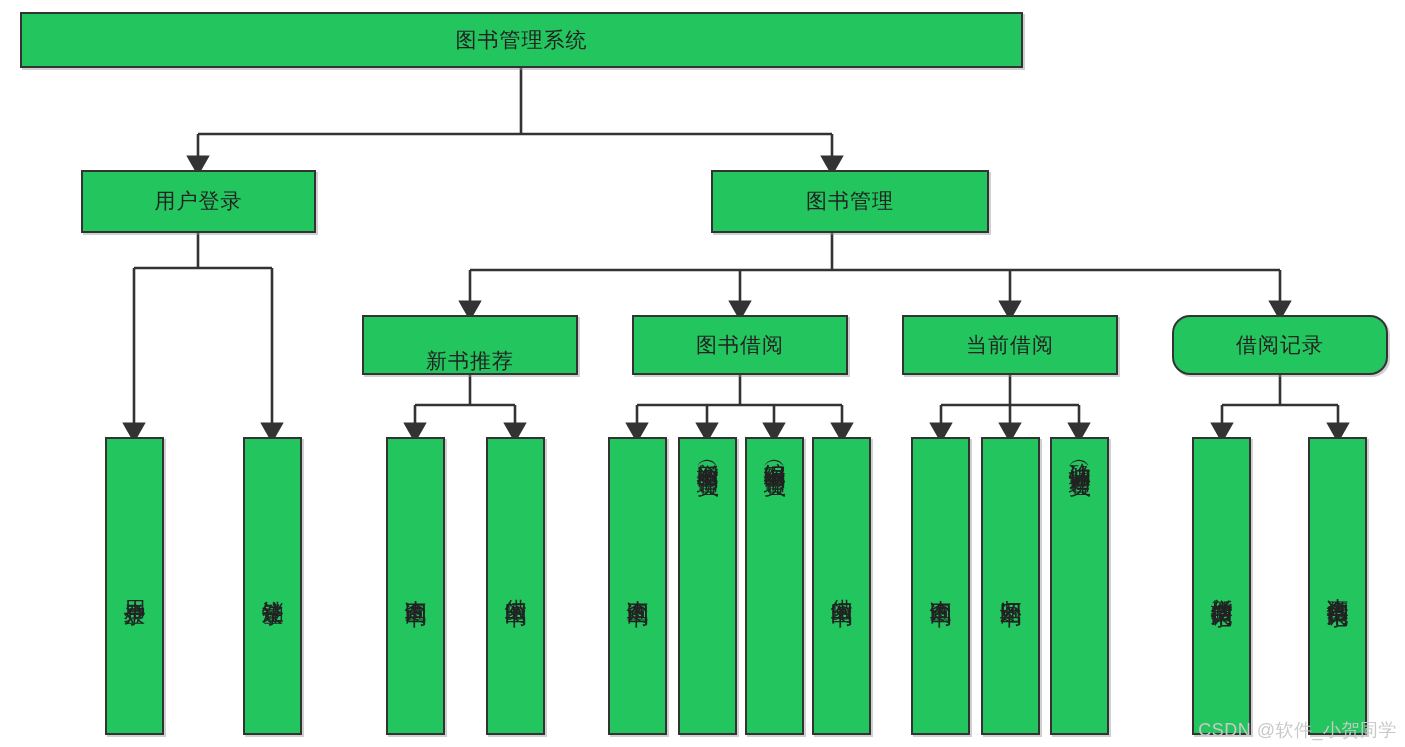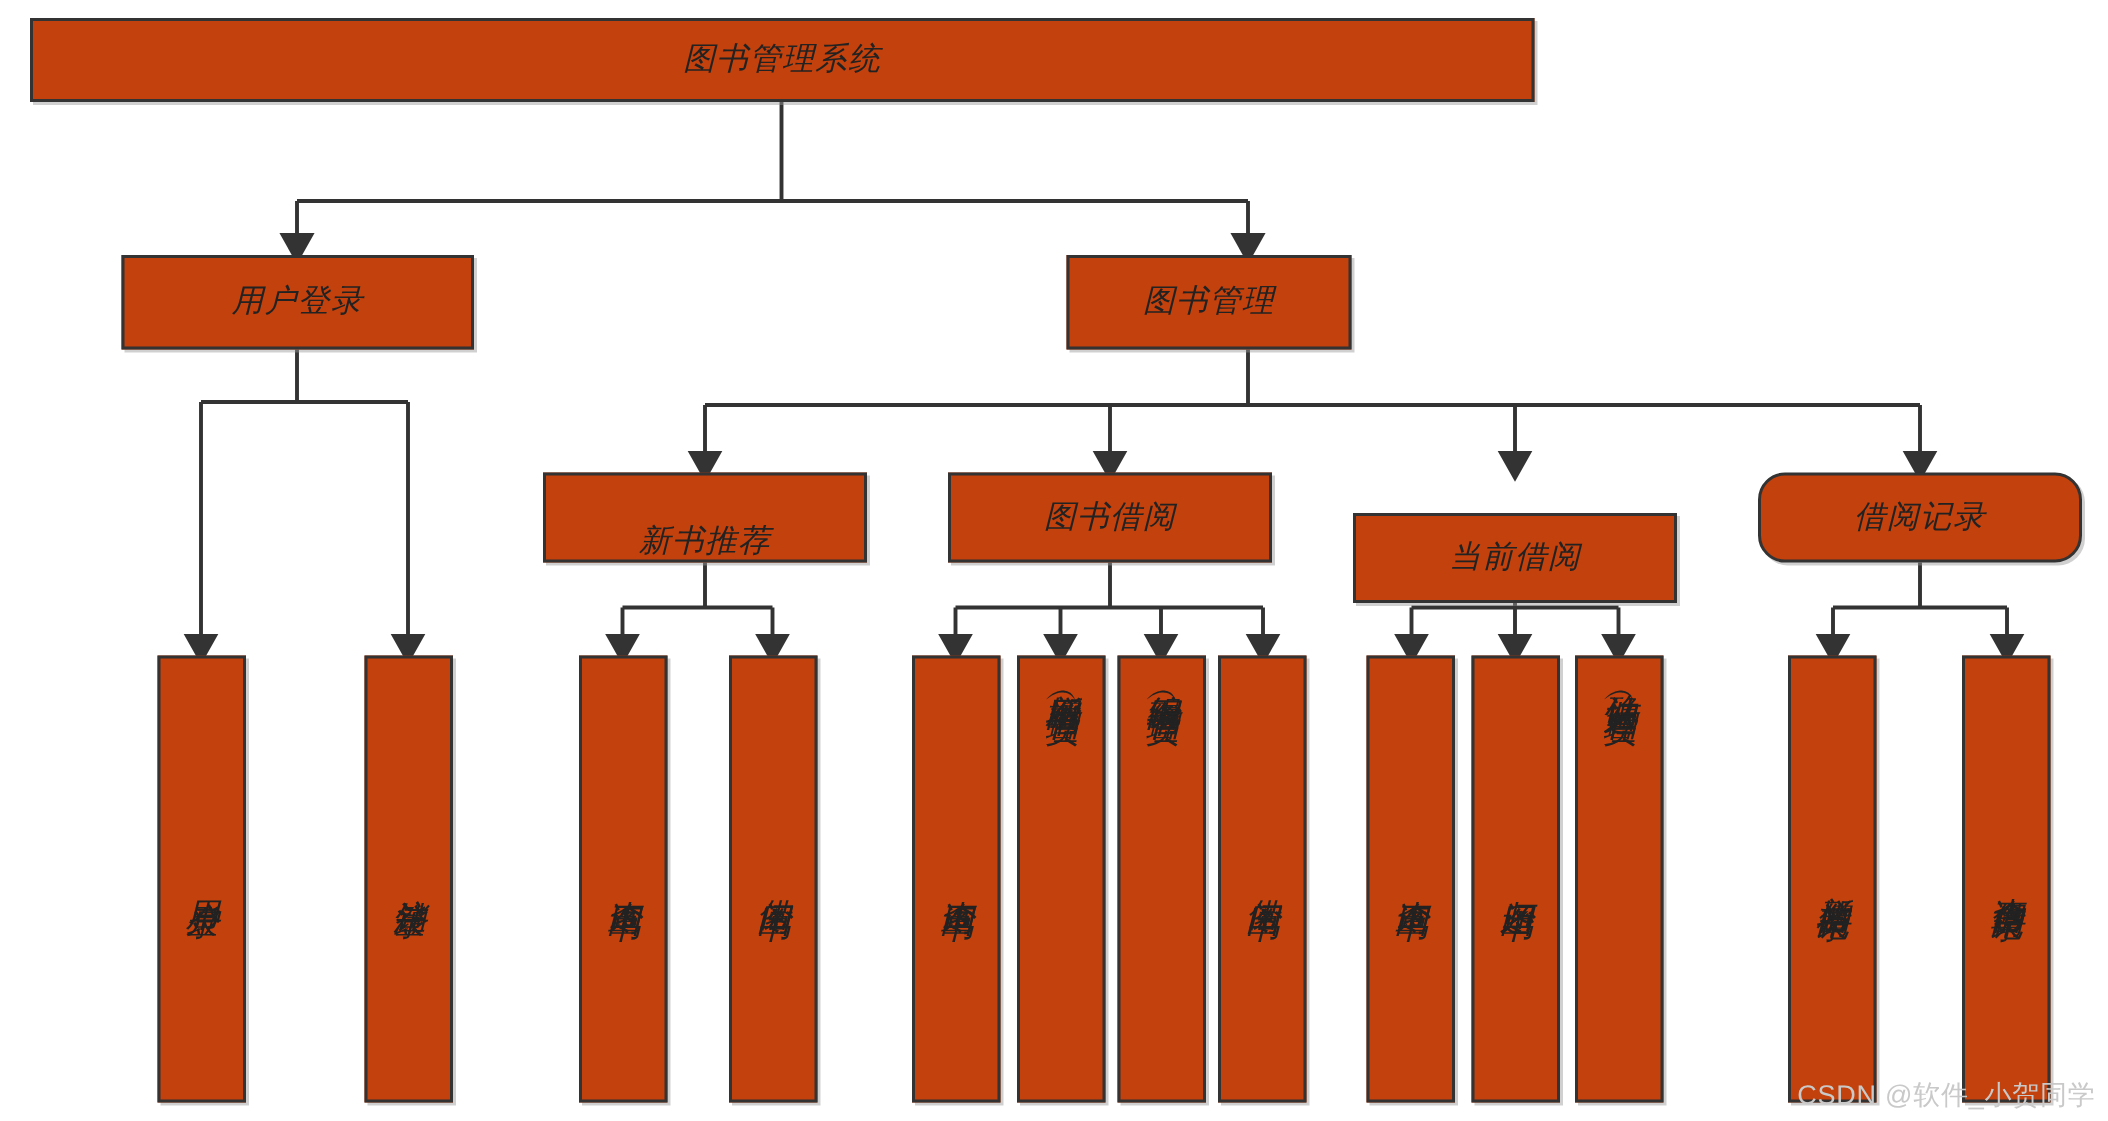--- a/index.html
+++ b/index.html
@@ -13,28 +13,27 @@
   #canvas {
     position: relative;
     width: 1405px;
     height: 747px;
     background: #ffffff;
     overflow: hidden;
   }
   .node {
     position: absolute;
     box-sizing: border-box;
-    background: #c2410c;
+    background: #22c55e;
     border: 2.5px solid #333333;
     box-shadow: 2px 2px 0 rgba(150,150,150,0.45);
     display: flex;
     align-items: center;
     justify-content: center;
     color: #222222;
-    font-style: italic;
   }
   .node .label {
     font-size: 21px;
     line-height: 1.15;
     letter-spacing: 1px;
     white-space: nowrap;
   }
   .node.leaf .label {
     writing-mode: vertical-rl;
     text-orientation: upright;
@@ -126,31 +125,31 @@
     </g>
   </svg>
 
   <div class="node" style="left:20px; top:12px; width:1003px; height:56px;">
     <span class="label">图书管理系统</span>
   </div>
 
   <div class="node" style="left:81px; top:170px; width:235px; height:63px;">
     <span class="label">用户登录</span>
   </div>
-  <div class="node" style="left:711px; top:170px; width:190px; height:63px;">
+  <div class="node" style="left:711px; top:170px; width:278px; height:63px;">
     <span class="label">图书管理</span>
   </div>
 
   <div class="node" style="left:362px; top:315px; width:216px; height:60px;align-items:flex-end;">
     <span class="label">新书推荐</span>
   </div>
   <div class="node" style="left:632px; top:315px; width:216px; height:60px;">
     <span class="label">图书借阅</span>
   </div>
-  <div class="node" style="left:902px; top:315px; width:216px; height:60px;margin-top:27px;">
+  <div class="node" style="left:902px; top:315px; width:216px; height:60px;">
     <span class="label">当前借阅</span>
   </div>
   <div class="node" style="left:1172px; top:315px; width:216px; height:60px;border-radius:18px;">
     <span class="label">借阅记录</span>
   </div>
 
   <div class="node leaf short" style="left:105px; top:437px; width:59px; height:298px;">
     <span class="label">用户登录</span>
   </div>
   <div class="node leaf short" style="left:243px; top:437px; width:59px; height:298px;">

